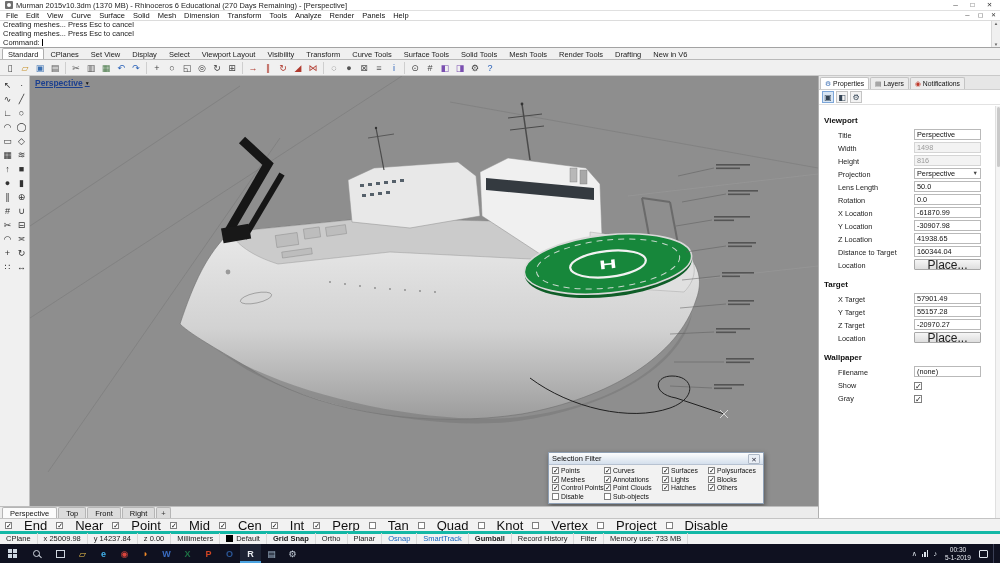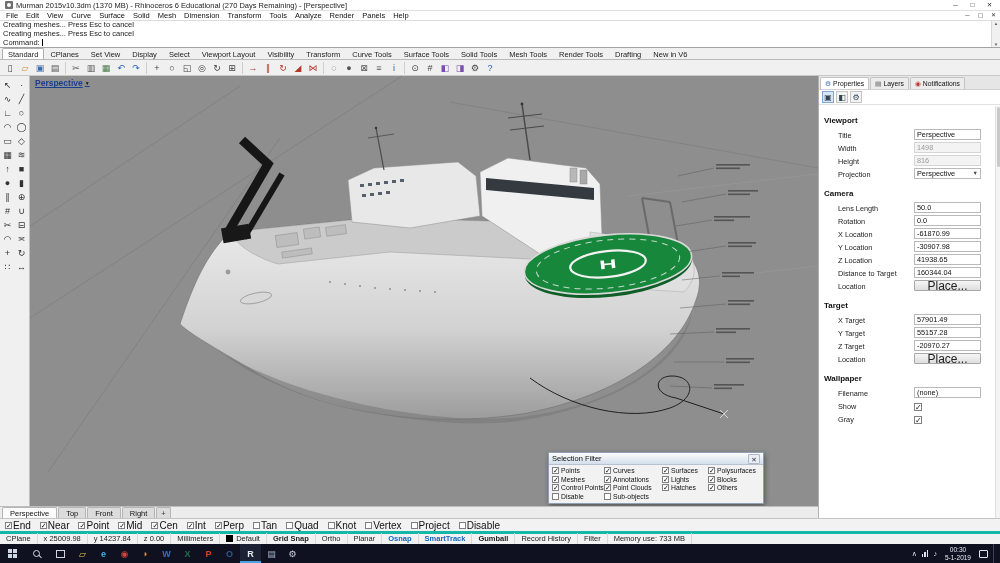--- a/index.html
+++ b/index.html
@@ -84,25 +84,25 @@
 #panelscroll .thumb{position:absolute;top:1px;left:1px;width:3px;height:60px;background:#c9c9c9;border-radius:2px}
 
 
 #vtabs{height:12px;background:#ececec;border-top:1px solid #bdbdbd;display:flex;align-items:flex-end;padding-left:2px}
 .vtab{font-size:7.5px;padding:0 7px;height:11px;line-height:11px;border:1px solid #b5b5b5;border-bottom:none;background:#dcdcdc;margin-right:1px;border-radius:2px 2px 0 0}
 .vtab.active{background:#fbfbfb}
 .vtab.plus{padding:0 4px;color:#333}
 
 
 #osnaprow{height:13px;background:#f2f2f2;border-top:1px solid #c4c4c4;display:flex;align-items:center;padding:0 5px;gap:9px}
-.osnap-item{display:flex;align-items:center;gap:1px;font-size:10px;white-space:nowrap}
+.osnap-item{display:flex;align-items:center;gap:12px;font-size:13px;white-space:nowrap}
 #statusrow{height:13px;background:#f2f2f2;border-top:3px solid #14b8a6;display:flex;align-items:center;font-size:7.5px}
 .status-item{padding:0 6px;border-right:1px solid #d8d8d8;height:13px;line-height:12px;white-space:nowrap;color:#222}
 .status-item.active{font-weight:bold}
-.status-item.accent{color:#1464c0;font-weight:bold}
+.status-item.accent{color:#1464c0;font-weight:normal}
 .layer-swatch{display:inline-block;width:7px;height:7px;background:#000;margin-right:3px;vertical-align:-1px}
 
 
 #taskbar{height:19px;background:#0f1120;display:flex;align-items:center;color:#e8ecf2}
 .tb-btn{width:24px;height:19px;display:flex;align-items:center;justify-content:center;flex:none}
 .start-grid{display:grid;grid-template-columns:4px 4px;grid-template-rows:4px 4px;gap:1px}
 .start-grid i{background:#cfd8e2;display:block}
 .search-glass{width:7px;height:7px;border:1.3px solid #cfd6df;border-radius:50%;position:relative}
 .search-glass::after{content:"";position:absolute;width:4px;height:1.3px;background:#cfd6df;transform:rotate(45deg);right:-3.5px;bottom:-1px}
 .taskview{width:9px;height:8px;border:1px solid #cfd6df}
@@ -523,21 +523,20 @@
           </div>
           <div class="prop-row">
             <span class="prop-label">Projection</span>
             <span class="prop-value">
               <span class="pv-input pv-dropdown">
                 <span>Perspective</span>
                 <span class="dd-arrow">▼</span>
               </span>
             </span>
           </div>
-          <div class="prop-header">Camera</div>
           <div class="prop-row">
             <span class="prop-label">Lens Length</span>
             <span class="prop-value">
               <span class="pv-input">50.0</span>
             </span>
           </div>
           <div class="prop-row">
             <span class="prop-label">Rotation</span>
             <span class="prop-value">
               <span class="pv-input">0.0</span>

